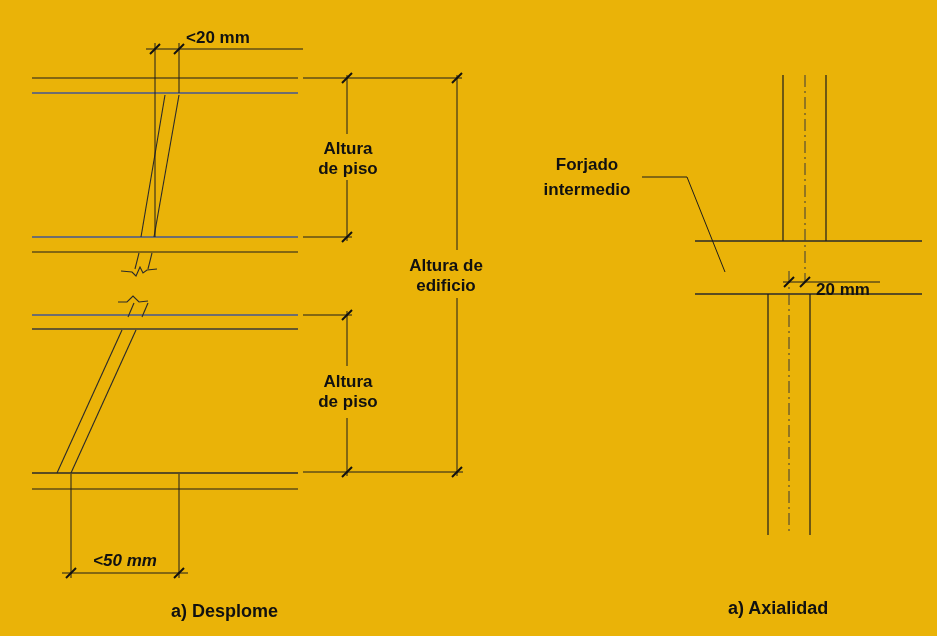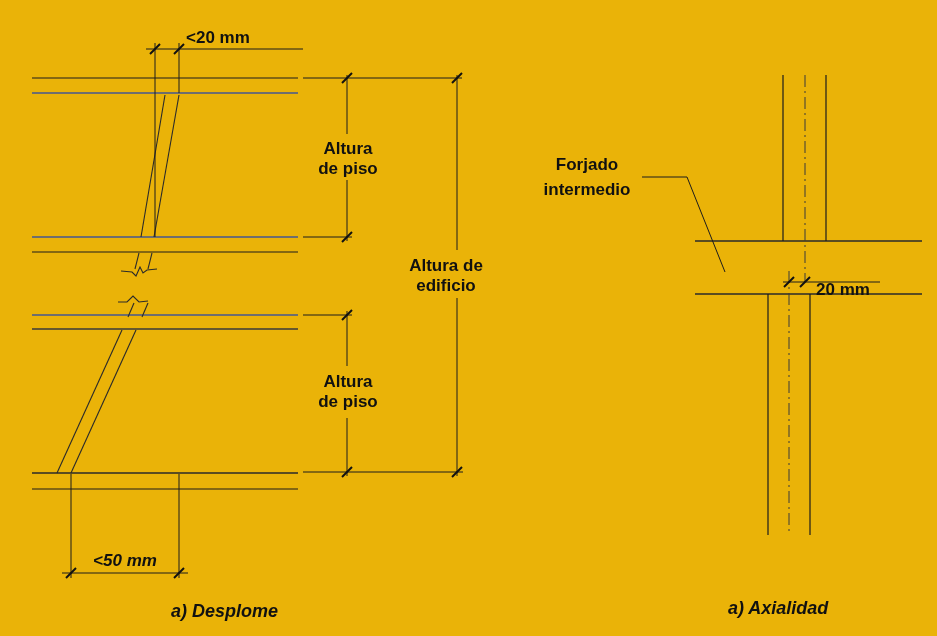--- a/index.html
+++ b/index.html
@@ -14,21 +14,21 @@
   .stage svg { position: absolute; left: 0; top: 0; }
   .lbl {
     position: absolute;
     font-weight: bold;
     color: #111111;
     font-size: 17px;
     line-height: 20px;
     white-space: nowrap;
   }
   .lbl.wrap { white-space: normal; text-align: center; }
-  .caption { font-size: 18px; font-style: italic; }
+  .caption { font-size: 18px; }
 </style>
 </head>
 <body>
 
 <div class="stage">
 
   <svg width="937" height="636" viewBox="0 0 937 636">
 
     <g fill="none">
       <line x1="32" y1="78" x2="298" y2="78" stroke="#1c1c1c" stroke-width="1.1"></line>

